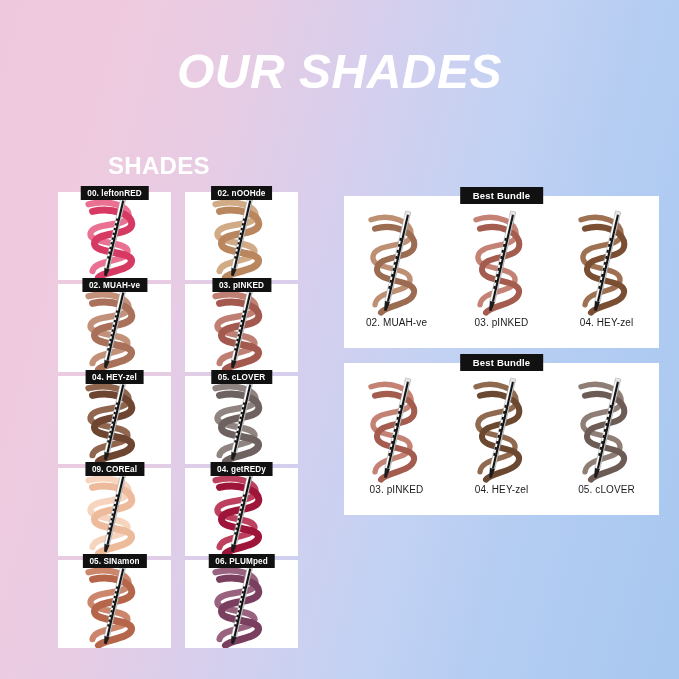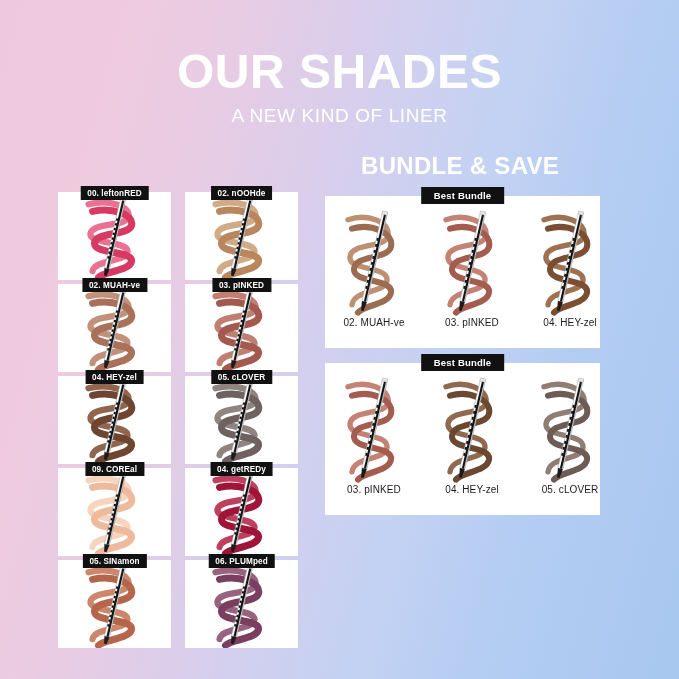--- a/index.html
+++ b/index.html
@@ -27,20 +27,21 @@
   }
 
   
   .header {
     position: absolute;
     left: 0;
     right: 0;
     top: 48px;
     text-align: center;
     pointer-events: none;
+    font-style: italic;
   }
   .main-title {
     font-size: 48px;
     font-weight: 700;
     letter-spacing: 0.5px;
     color: #ffffff;
     line-height: 1;
     margin: 0;
     font-family: "Liberation Sans", sans-serif;
   }
@@ -100,22 +101,22 @@
   .swatch-art {
     position: absolute;
     inset: 0;
     display: block;
   }
 
   
   .bundle-card {
     position: absolute;
     background: #ffffff;
-    left: 325px;
-    width: 275px;
+    left: 344px;
+    width: 315px;
   }
   #bundle-card-0 { top: 196px; height: 152px; }
   #bundle-card-1 { top: 363px; height: 152px; }
   .bundle-badge {
     position: absolute;
     top: -9px;
     left: 50%;
     transform: translateX(-50%);
     background: #111111;
     color: #ffffff;
@@ -154,24 +155,23 @@
     white-space: nowrap;
   }
 </style>
 </head>
 <body>
 
 <div id="page-root">
 
   <div class="header">
     <div class="main-title">OUR SHADES</div>
-    <div class="sub-title">A NEW KIND OF LINER</div>
   </div>
 
-  <div class="section-title" id="bundle-title">BUNDLE &amp; SAVE</div>
+  <div class="section-title" id="shades-title">SHADES</div>
 
   <div class="shades-grid" id="shades-grid">
       <div class="shade-cell">
   <svg class="swatch-art" viewBox="0 0 113 88" width="113" height="88">
     <defs>
       <linearGradient id="pgs0" x1="0" y1="0" x2="1" y2="0">
         <stop offset="0%" stop-color="#f2f2f2"></stop>
         <stop offset="22%" stop-color="#ffffff"></stop>
         <stop offset="50%" stop-color="#d8d8d8"></stop>
         <stop offset="72%" stop-color="#ffffff"></stop>

